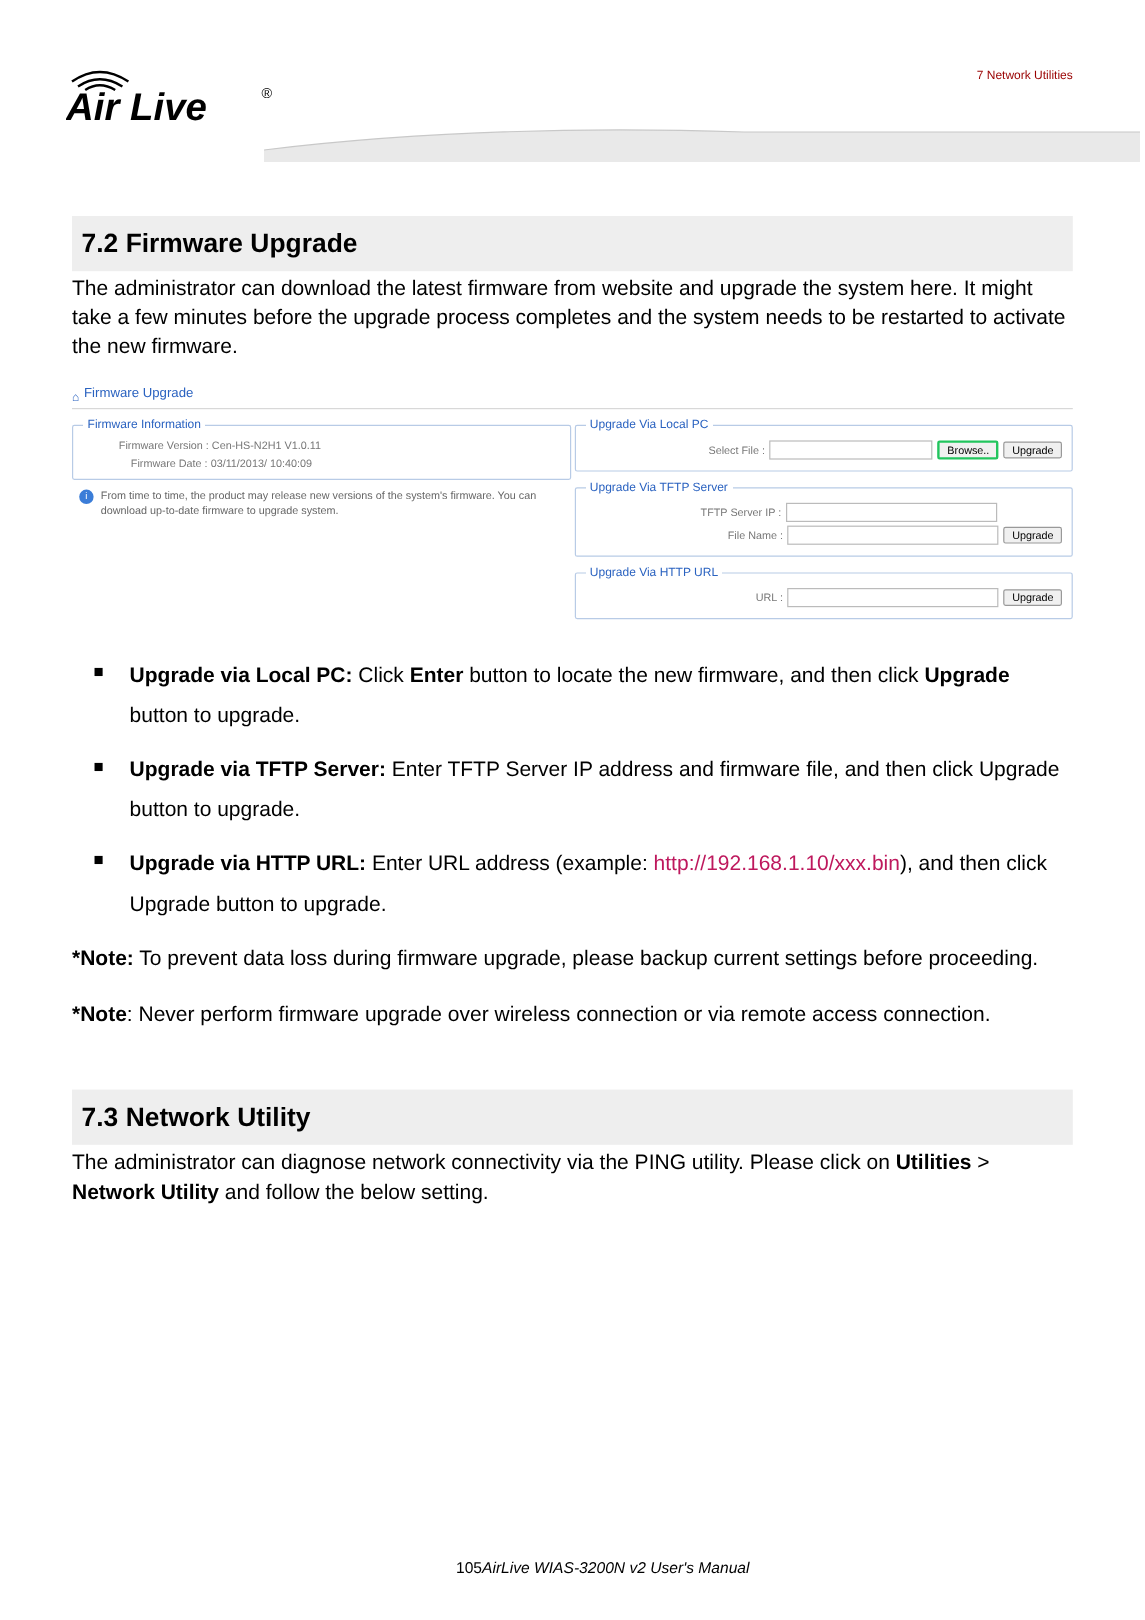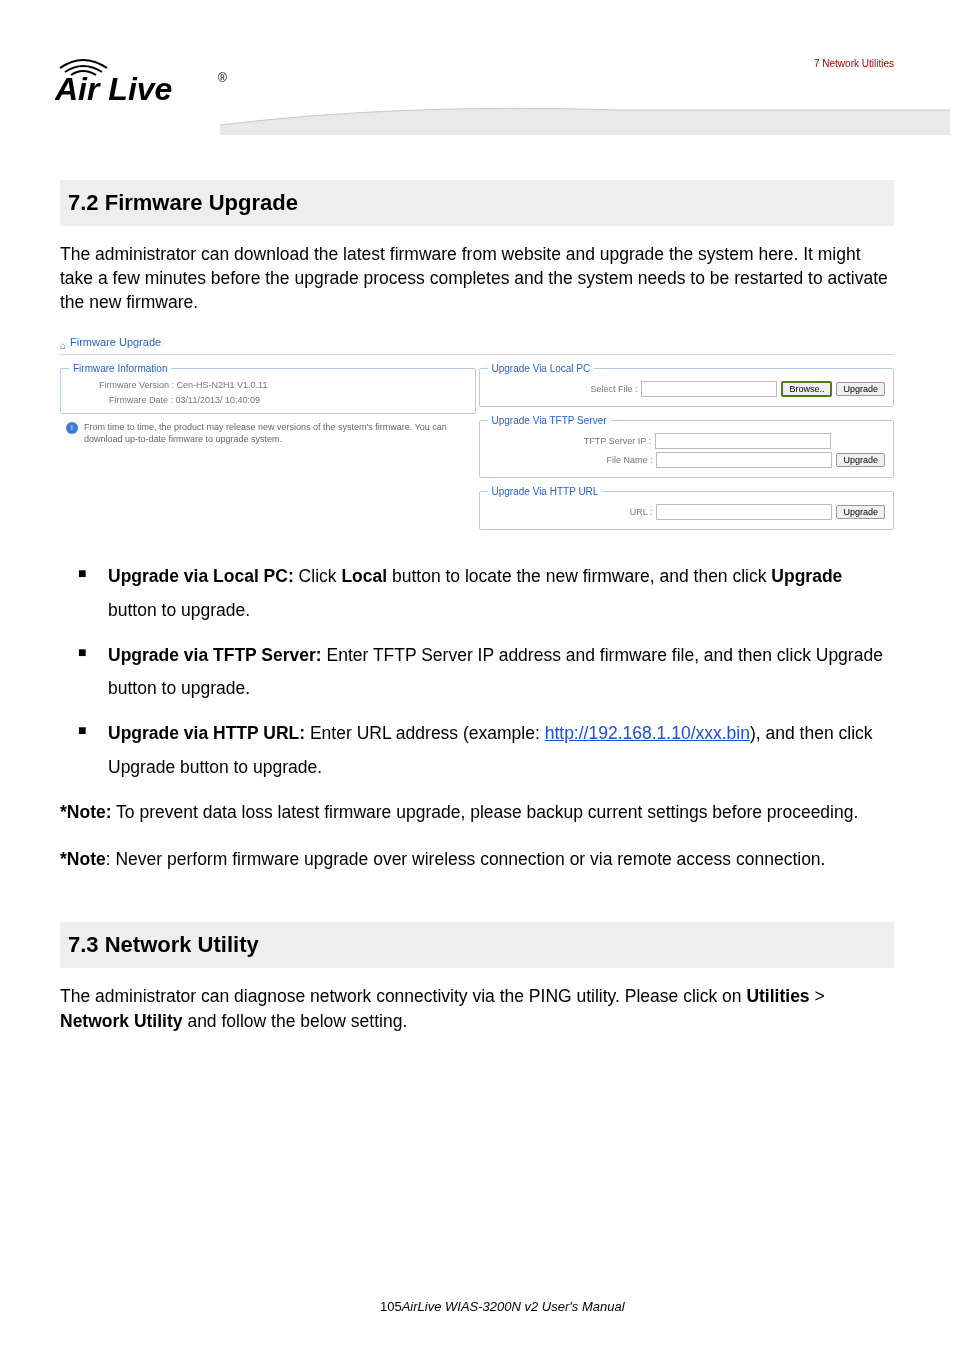--- a/index.html
+++ b/index.html
@@ -40,21 +40,21 @@
   height: 40px;
 }
 .content {
   padding: 30px 60px 0 60px;
 }
 .section-title {
   background: #eeeeee;
   font-size: 22px;
   font-weight: bold;
   padding: 10px 8px;
-  margin-bottom: 16px;
+  margin-bottom: 2px;
 }
 .body-text {
   font-size: 17.5px;
   line-height: 1.38;
   margin-bottom: 22px;
 }
 .screenshot-box {
   border: 0px solid #ccc;
   margin: 8px 0 22px 0;
   font-size: 10px;
@@ -145,21 +145,21 @@
   margin-bottom: 12px;
 }
 ul.bullets > li::before {
   content: "■";
   position: absolute;
   left: 18px;
   top: 0;
   font-size: 14px;
 }
 .b { font-weight: bold; }
-.link { color: #1d4ed8; text-decoration: underline; }
+.link { color: #be185d; }
 .note-para {
   font-size: 17.5px;
   line-height: 1.9;
   margin-bottom: 14px;
 }
 .footer {
   position: absolute;
   bottom: 36px;
   left: 0;
   right: 0;
@@ -220,21 +220,21 @@
             <div class="icon">i</div>
             <div>From time to time, the product may release new versions of the system's firmware. You can download up-to-date firmware to upgrade system.</div>
           </div>
         </div>
         <div class="shot-col">
           <fieldset class="shot">
             <legend>Upgrade Via Local PC</legend>
             <div class="shot-line">
               <span class="lbl">Select File :</span>
               <input class="txt" style="width: 130px;">
-              <button class="shot-btn" style="border:2px solid #4d7c0f">Browse..</button>
+              <button class="shot-btn" style="border:2px solid #22c55e">Browse..</button>
               <button class="shot-btn">Upgrade</button>
             </div>
           </fieldset>
           <fieldset class="shot">
             <legend>Upgrade Via TFTP Server</legend>
             <div class="shot-line">
               <span class="lbl">TFTP Server IP :</span>
               <input class="txt" style="width: 170px;">
               <span style="width:50px"></span>
             </div>
@@ -251,32 +251,32 @@
               <input class="txt" style="width: 170px;">
               <button class="shot-btn">Upgrade</button>
             </div>
           </fieldset>
         </div>
       </div>
     </div>
 
     <ul class="bullets">
       <li>
-        <span class="b">Upgrade via Local PC:</span><span> Click </span><span class="b">Local</span><span> button to locate the new firmware, and then click </span><span class="b">Upgrade</span><span> button to upgrade.</span>
+        <span class="b">Upgrade via Local PC:</span><span> Click </span><span class="b">Enter</span><span> button to locate the new firmware, and then click </span><span class="b">Upgrade</span><span> button to upgrade.</span>
       </li>
       <li>
         <span class="b">Upgrade via TFTP Server:</span><span> Enter TFTP Server IP address and firmware file, and then click Upgrade button to upgrade.</span>
       </li>
       <li>
         <span class="b">Upgrade via HTTP URL:</span><span> Enter URL address (example: </span><a class="link">http://192.168.1.10/xxx.bin</a><span>), and then click Upgrade button to upgrade.</span>
       </li>
     </ul>
 
     <div class="note-para">
-      <span class="b">*Note:</span><span> To prevent data loss latest firmware upgrade, please backup current settings before proceeding.</span>
+      <span class="b">*Note:</span><span> To prevent data loss during firmware upgrade, please backup current settings before proceeding.</span>
     </div>
     <div class="note-para" style="margin-bottom:46px">
       <span class="b">*Note</span><span>: Never perform firmware upgrade over wireless connection or via remote access connection.</span>
     </div>
 
     <div class="section-title">7.3  Network Utility</div>
     <div class="body-text">
       <span>The administrator can diagnose network connectivity via the PING utility. Please click on </span><span class="b">Utilities</span><span> &gt; </span><span class="b">Network Utility</span><span> and follow the below setting.</span>
     </div>
   </div>

